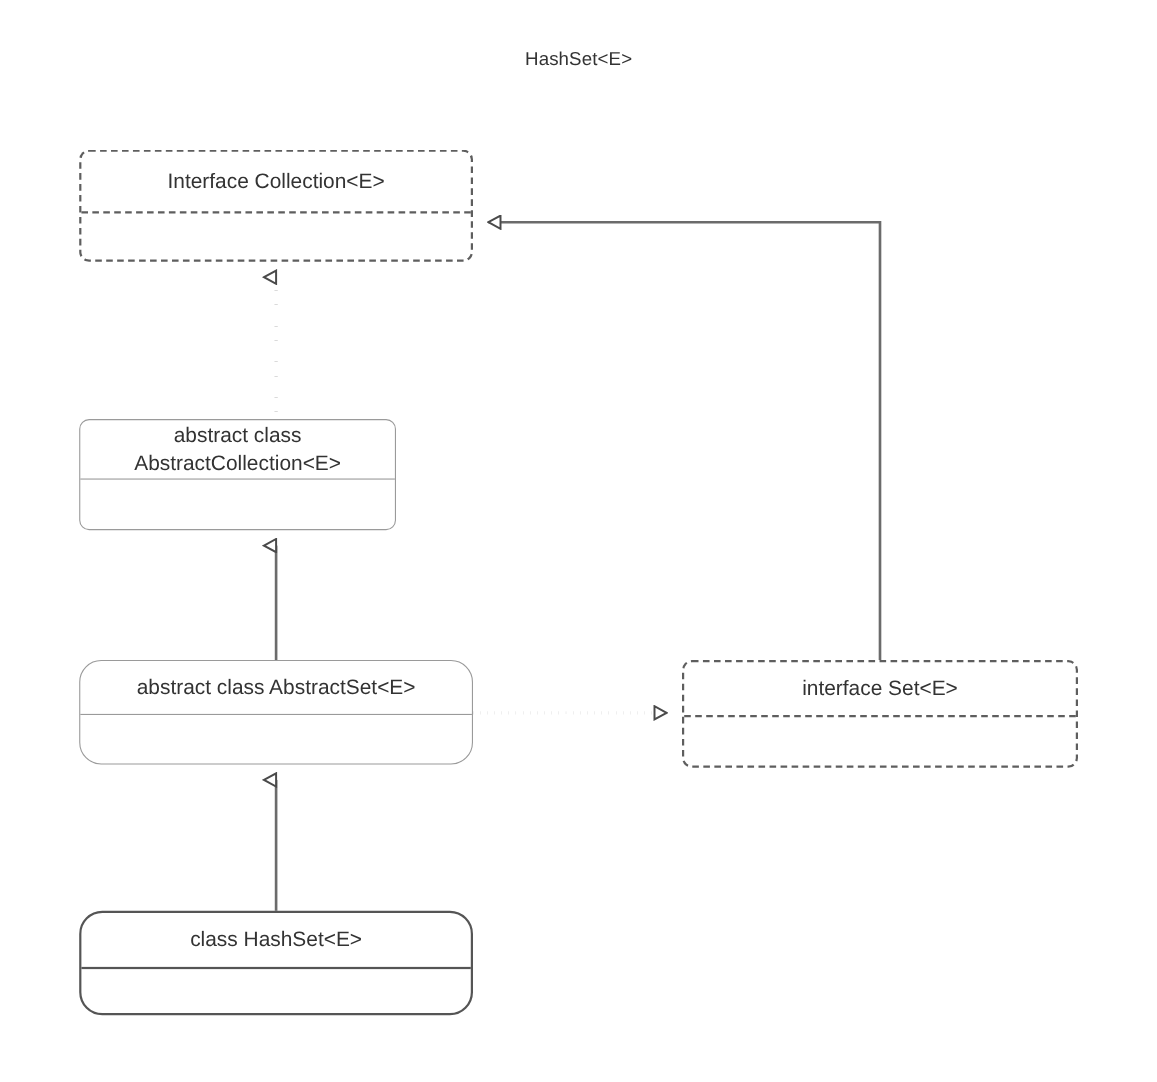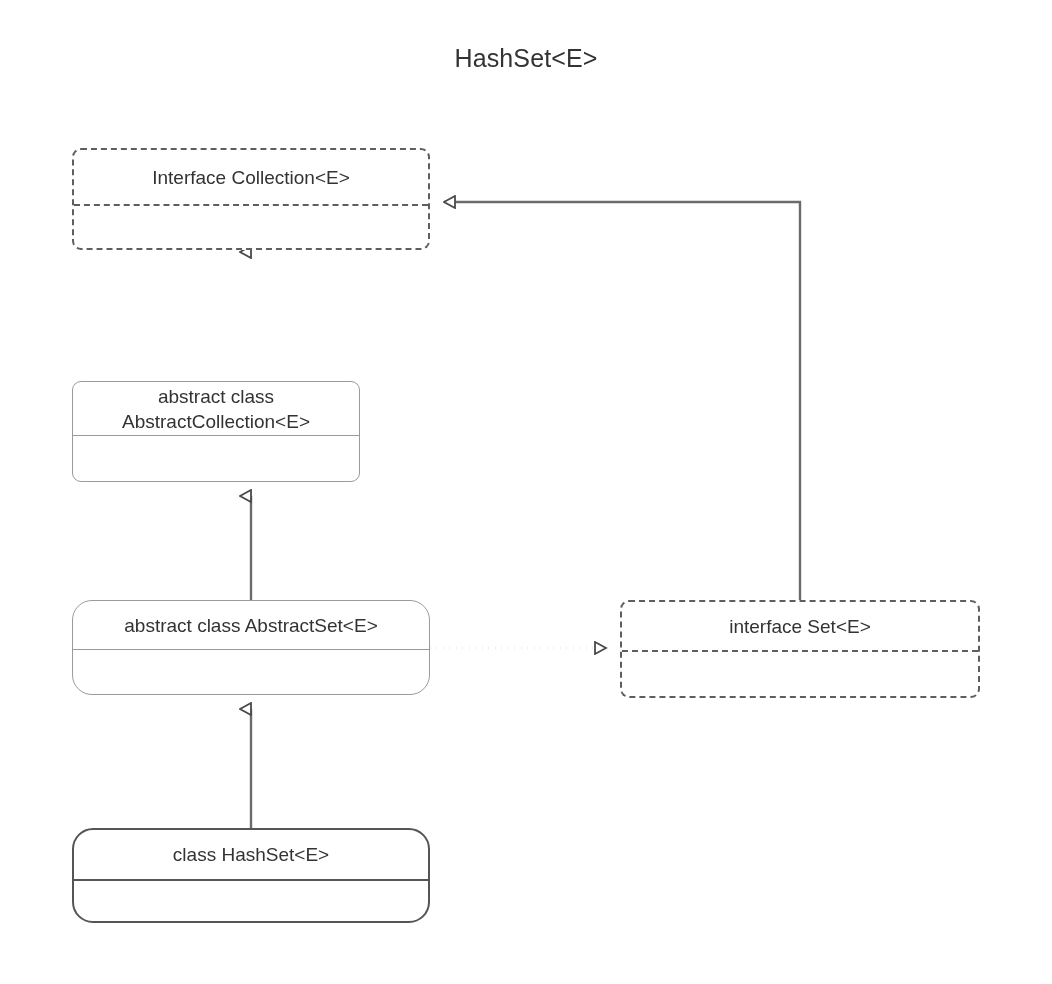--- a/index.html
+++ b/index.html
@@ -26,21 +26,21 @@
     top: 0;
     width: 1052px;
     height: 984px;
   }
   .diagram-title {
     position: absolute;
     left: 0;
     top: 44px;
     width: 1052px;
     text-align: center;
-    font-size: 25px;
+    font-size: 17px;
     font-weight: 400;
     color: #333333;
     letter-spacing: 0.1px;
   }
   .node {
     position: absolute;
     box-sizing: border-box;
     background: #ffffff;
     border-radius: 9px;
   }
@@ -124,21 +124,21 @@
 
     <g>
       <line x1="430" y1="648" x2="606" y2="648" stroke="#6b6b6b" stroke-width="3" stroke-linecap="butt" stroke-dasharray="0.1 6.4" marker-end="url(#hollow-tri-right)"></line>
     </g>
 
     <g>
       <path d="M 800 600 L 800 202 L 444 202" fill="none" stroke="#6b6b6b" stroke-width="2.4" stroke-linejoin="miter" marker-end="url(#hollow-tri-left)"></path>
     </g>
   </svg>
 
-  <div class="node node-dashed" style="left:72px; top:148px; width:358px; height:102px;">
+  <div class="node node-dashed" style="left:72px; top:136px; width:358px; height:102px;">
     <div class="node-header" style="height:54px;">Interface Collection&lt;E&gt;</div>
     <div class="node-divider divider-dashed" style="top:54px;"></div>
     <div class="node-body" style="top:54px; bottom:0;"></div>
   </div>
 
   <div class="node node-solid" style="left:72px; top:381px; width:288px; height:101px;">
     <div class="node-header" style="height:53px;">abstract class
 AbstractCollection&lt;E&gt;</div>
     <div class="node-divider divider-solid" style="top:53px;"></div>
     <div class="node-body" style="top:53px; bottom:0;"></div>

